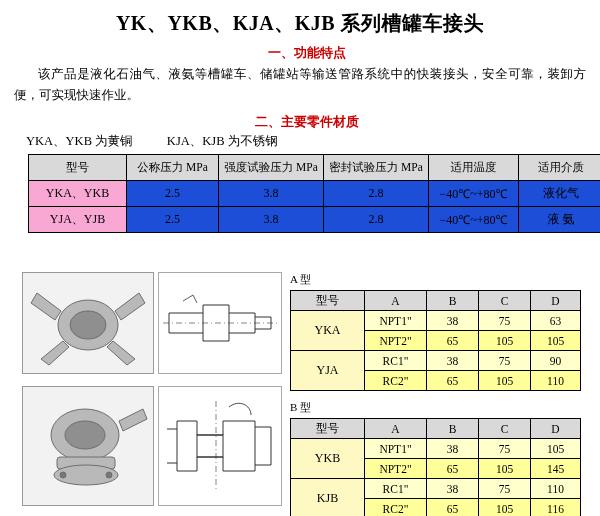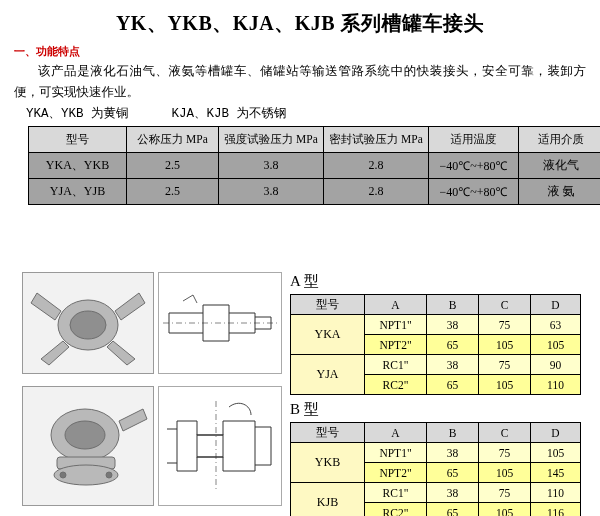--- a/index.html
+++ b/index.html
@@ -18,31 +18,32 @@
     font-size:20px;
     font-weight:bold;
     letter-spacing:0.5px;
     padding-top:10px;
     font-family:"Liberation Serif", serif;
   }
 
   .sec-head{
     color:#cc0000;
     font-weight:bold;
-    font-size:11px;
+    font-size:13px;
     margin:7px 0 2px 14px;
+    text-align:center;
   }
   .body-text{
     font-size:12.5px;
     line-height:21px;
     margin:0 14px 0 14px;
     text-align:justify;
   }
   .indent{ text-indent:24px; }
-  .mat-line{ font-size:12.5px; margin:2px 0 0 26px;font-family:Liberation Mono, monospace; }
+  .mat-line{ font-size:12.5px; margin:2px 0 0 26px; }
   .mat-line span.gap{ display:inline-block; width:28px; }
 
   
   table{ border-collapse:collapse; }
   .perf{
     margin:4px 0 0 28px;
     width:545px;
     table-layout:fixed;
   }
   .perf th, .perf td{
@@ -50,41 +51,41 @@
     text-align:center;
     font-size:12px;
     height:25px;
     padding:0;
   }
   .perf thead th{
     background:#d9d9d9;
     font-weight:normal;
     font-size:11.5px;
   }
-  .perf tbody td{ background:#a3a3a3; }
-  .perf tbody td:first-child{ background:#a3a3a3; }
+  .perf tbody td{ background:#1d4ed8; }
+  .perf tbody td:first-child{ background:#f9a8d4; }
 
   
   .imgbox{
     position:absolute;
     border:1px solid #999;
     background:#f4f4f4;
     overflow:hidden;
   }
   .img-a{ left:22px; top:272px; width:130px; height:100px; }
   .img-b{ left:158px; top:272px; width:122px; height:100px; background:#fff; border:1px solid #aaa;}
   .img-c{ left:22px; top:386px; width:130px; height:118px; }
   .img-d{ left:158px; top:386px; width:122px; height:118px; background:#fff; border:1px solid #aaa;}
 
   
   .dim-wrap{ position:absolute; }
   .dim-a{ left:290px; top:272px; }
   .dim-b{ left:290px; top:400px; }
   .dim-label{
-    font-size:15px;
+    font-size:11px;
     margin-bottom:3px;
   }
   .dim{
     width:290px;
     table-layout:fixed;
   }
   .dim th,.dim td{
     border:1px solid #000;
     text-align:center;
     font-size:11.5px;
@@ -104,20 +105,21 @@
 </head>
 <body>
 
 <div class="page">
 
   <div class="title">YK、YKB、KJA、KJB 系列槽罐车接头</div>
 
   <div class="sec-head">一、功能特点</div>
   <div class="body-text indent">该产品是液化石油气、液氨等槽罐车、储罐站等输送管路系统中的快装接头，安全可靠，装卸方便，可实现快速作业。</div>
 
+  <div class="sec-head">二、主要零件材质</div>
   <div class="mat-line">
     <span>YKA、YKB 为黄铜</span>
     <span class="gap"></span>
     <span>KJA、KJB 为不锈钢</span>
   </div>
 
 
   <table class="perf">
     <colgroup>
       <col style="width:98px">

